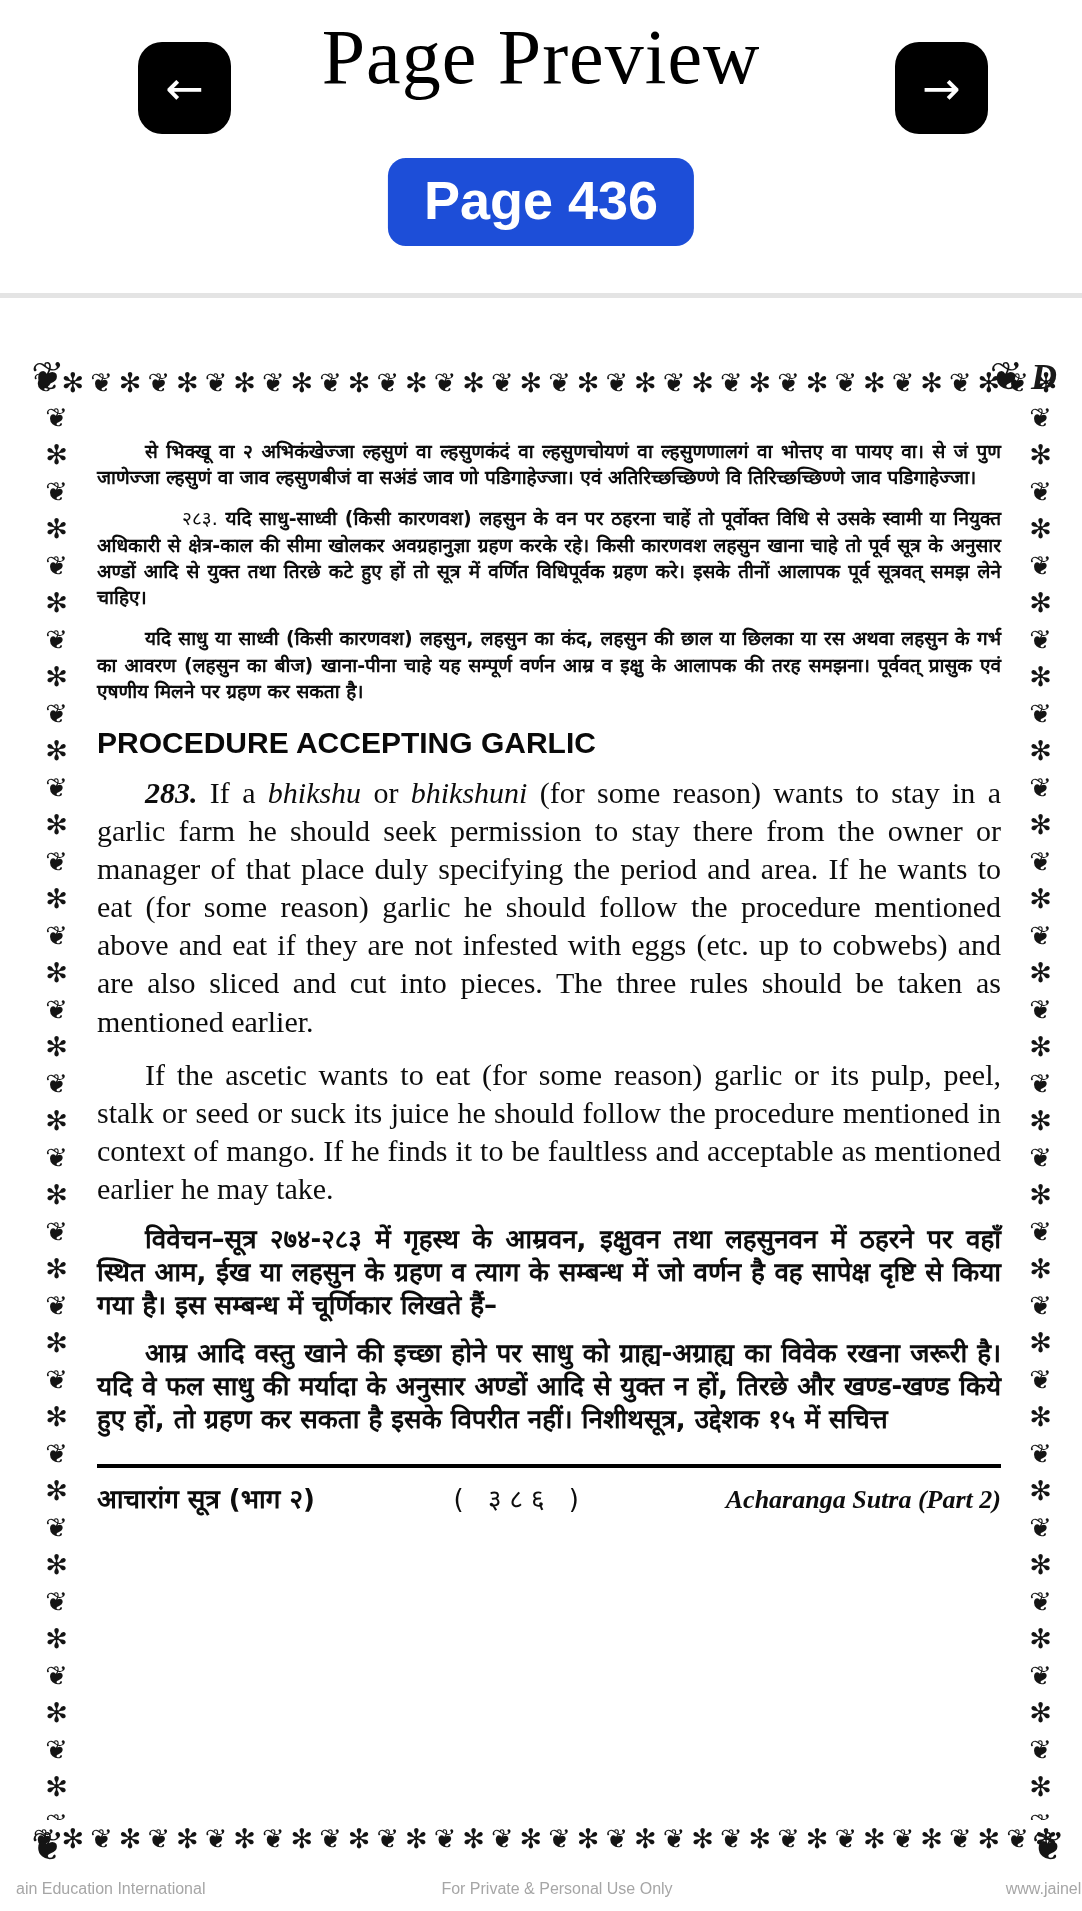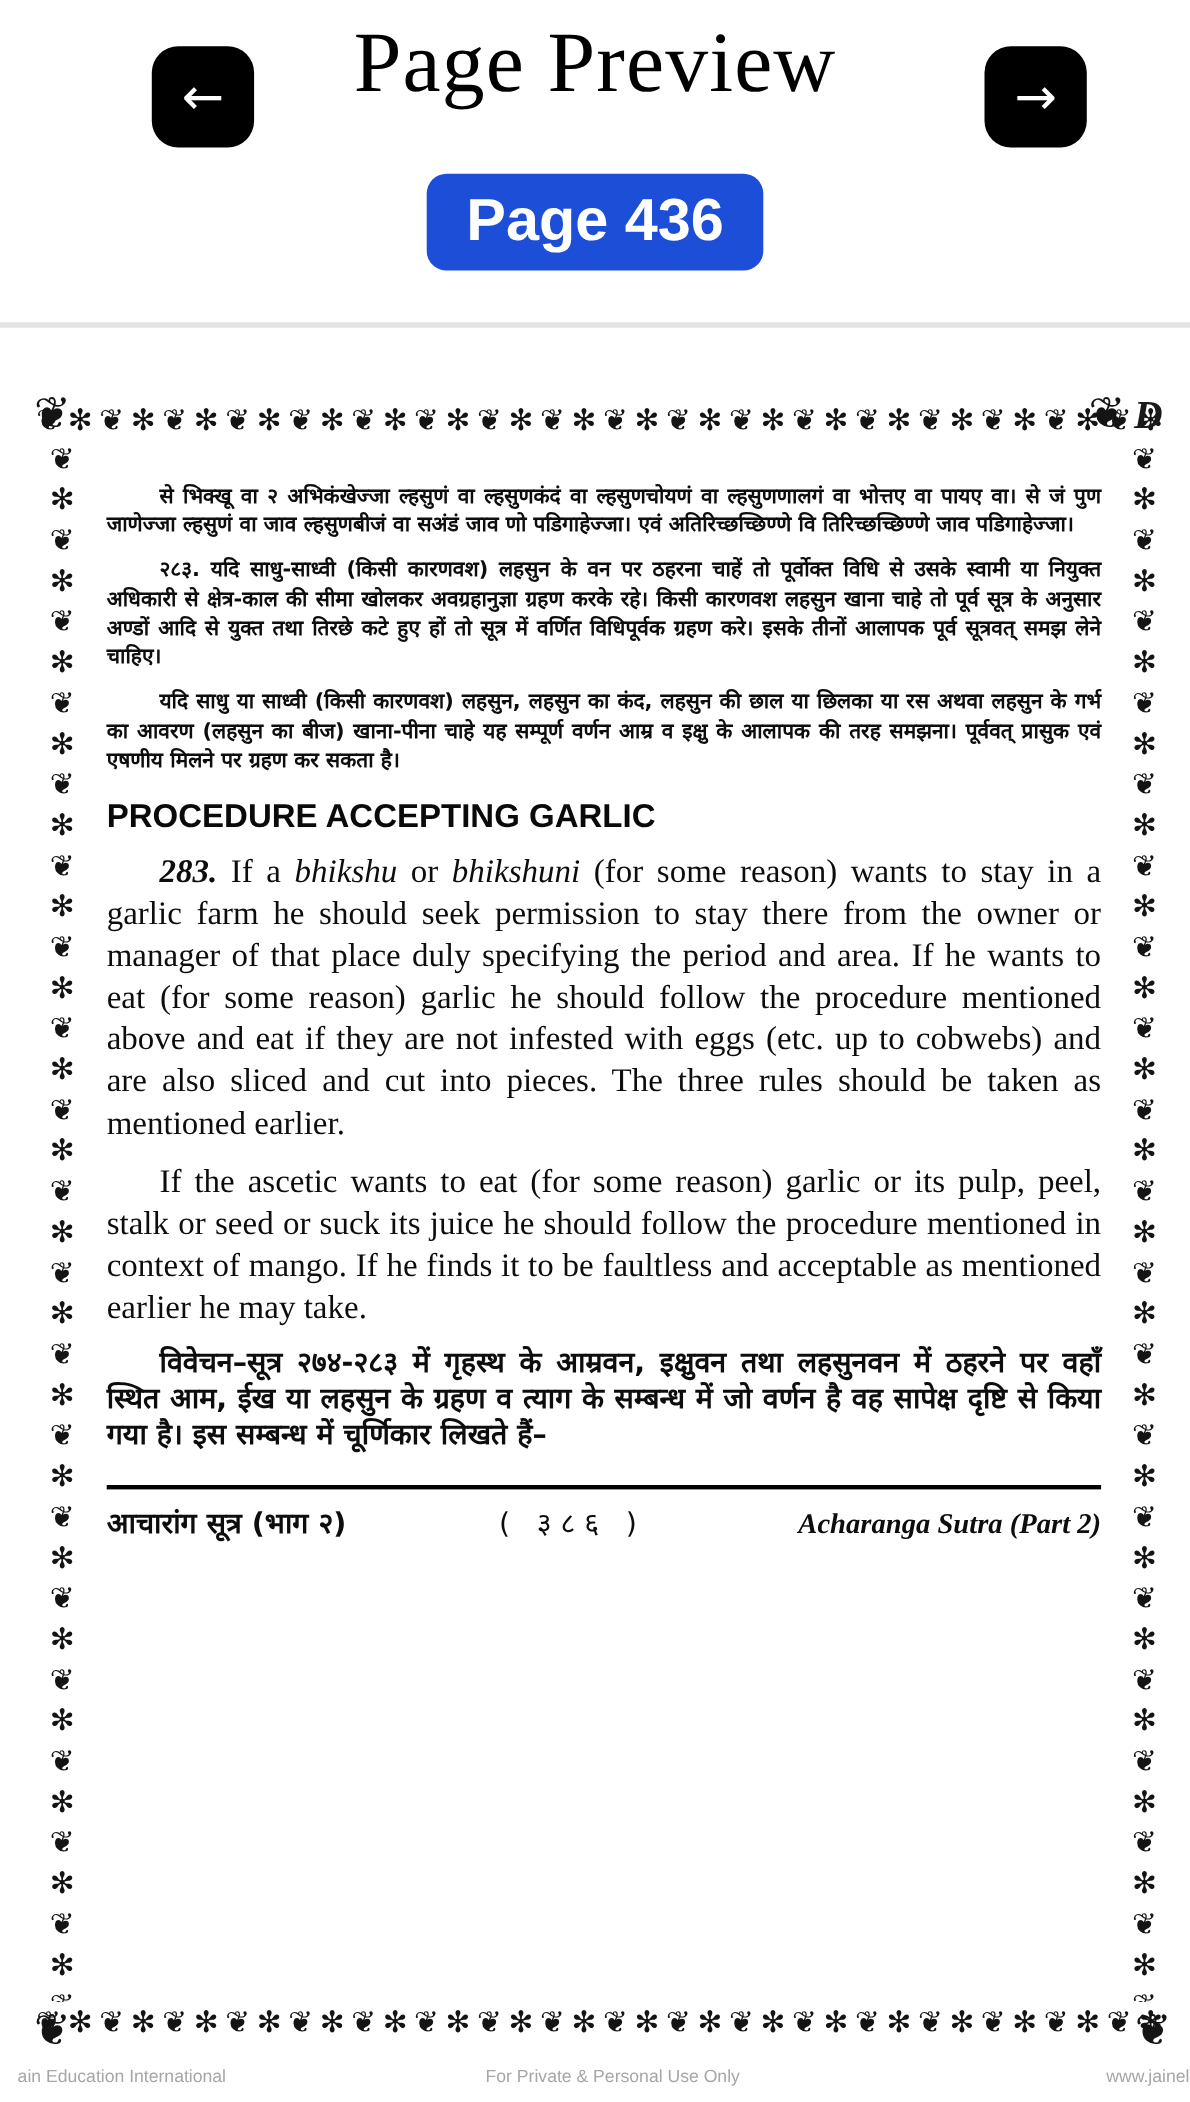--- a/index.html
+++ b/index.html
@@ -57,21 +57,21 @@
     font-style:italic; font-weight:700; font-size:36px; color:#1a1a1a;
   }
 
   .content {
     position:absolute; top:52px; left:60px; right:58px; bottom:48px;
     padding:26px 4px 0 4px; overflow:hidden;
     font-family:"DejaVu Sans",sans-serif; color:#0d0d0d;
   }
   .content p { margin:0 0 15px; text-align:justify; text-indent:48px; }
   .dev  { font-size:19px; line-height:1.38; font-weight:600; }
-  .dev-lead { font-weight:700; }
+  .dev-lead { font-weight:400;margin-left:37px; }
   .eng  { font-family:"Liberation Serif",serif; font-size:30px; line-height:1.27; font-weight:400; }
   .eng .num { font-weight:700;font-style:italic; }
   .eng .ital { font-style:italic; }
   .eng-heading {
     margin:22px 0 14px; text-indent:0; text-align:left;
     font-family:"Liberation Sans",sans-serif; font-weight:700;
     font-size:30px; letter-spacing:0px; color:#0a0a0a;
   }
   .viv { font-size:26px; line-height:1.27; font-weight:600; }
   .viv-lead { font-weight:700; }
@@ -123,20 +123,21 @@
     <p class="dev">यदि साधु या साध्वी (किसी कारणवश) लहसुन, लहसुन का कंद, लहसुन की छाल या छिलका या रस अथवा लहसुन के गर्भ का आवरण (लहसुन का बीज) खाना-पीना चाहे यह सम्पूर्ण वर्णन आम्र व इक्षु के आलापक की तरह समझना। पूर्ववत् प्रासुक एवं एषणीय मिलने पर ग्रहण कर सकता है।</p>
 
     <h2 class="eng-heading">PROCEDURE ACCEPTING GARLIC</h2>
 
     <p class="eng"><span class="num">283.</span><span> If a </span><span class="ital">bhikshu</span><span> or </span><span class="ital">bhikshuni</span><span> (for some reason) wants to stay in a garlic farm he should seek permission to stay there from the owner or manager of that place duly specifying the period and area. If he wants to eat (for some reason) garlic he should follow the procedure mentioned above and eat if they are not infested with eggs (etc. up to cobwebs) and are also sliced and cut into pieces. The three rules should be taken as mentioned earlier.</span></p>
 
     <p class="eng">If the ascetic wants to eat (for some reason) garlic or its pulp, peel, stalk or seed or suck its juice he should follow the procedure mentioned in context of mango. If he finds it to be faultless and acceptable as mentioned earlier he may take.</p>
 
     <p class="viv"><span class="viv-lead">विवेचन</span><span>–सूत्र २७४-२८३ में गृहस्थ के आम्रवन, इक्षुवन तथा लहसुनवन में ठहरने पर वहाँ स्थित आम, ईख या लहसुन के ग्रहण व त्याग के सम्बन्ध में जो वर्णन है वह सापेक्ष दृष्टि से किया गया है। इस सम्बन्ध में चूर्णिकार लिखते हैं–</span></p>
 
+    <p class="viv">आम्र आदि वस्तु खाने की इच्छा होने पर साधु को ग्राह्य-अग्राह्य का विवेक रखना जरूरी है। यदि वे फल साधु की मर्यादा के अनुसार अण्डों आदि से युक्त न हों, तिरछे और खण्ड-खण्ड किये हुए हों, तो ग्रहण कर सकता है इसके विपरीत नहीं। निशीथसूत्र, उद्देशक १५ में सचित्त</p>
 
     <hr class="pf-rule">
     <div class="pf">
       <span class="pf-left">आचारांग सूत्र (भाग २)</span>
       <span class="pf-center">(  ३८६  )</span>
       <span class="pf-right">Acharanga Sutra (Part 2)</span>
     </div>
   </div>
 </div>
 

